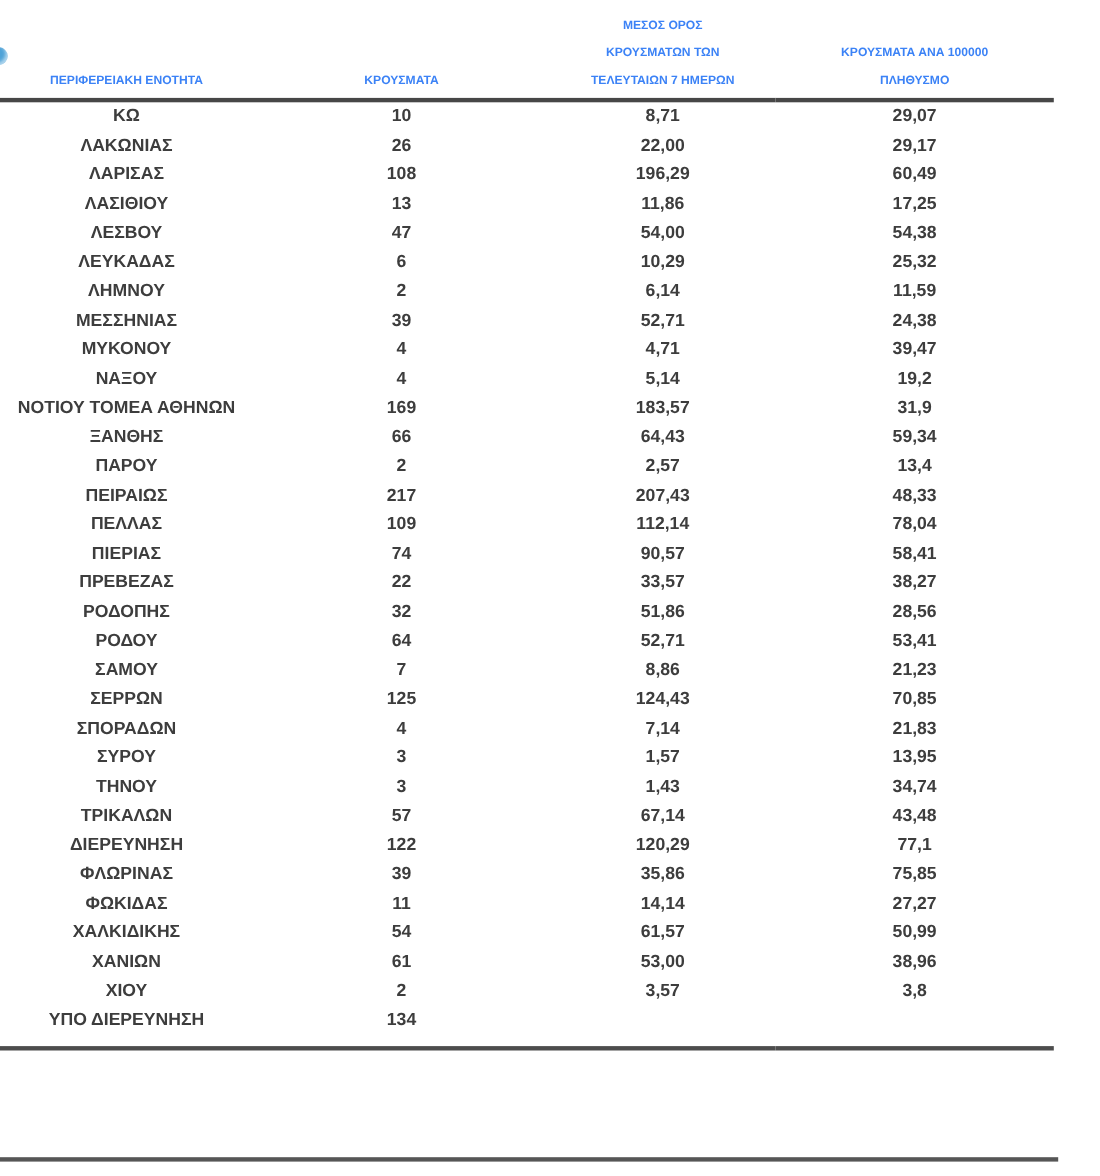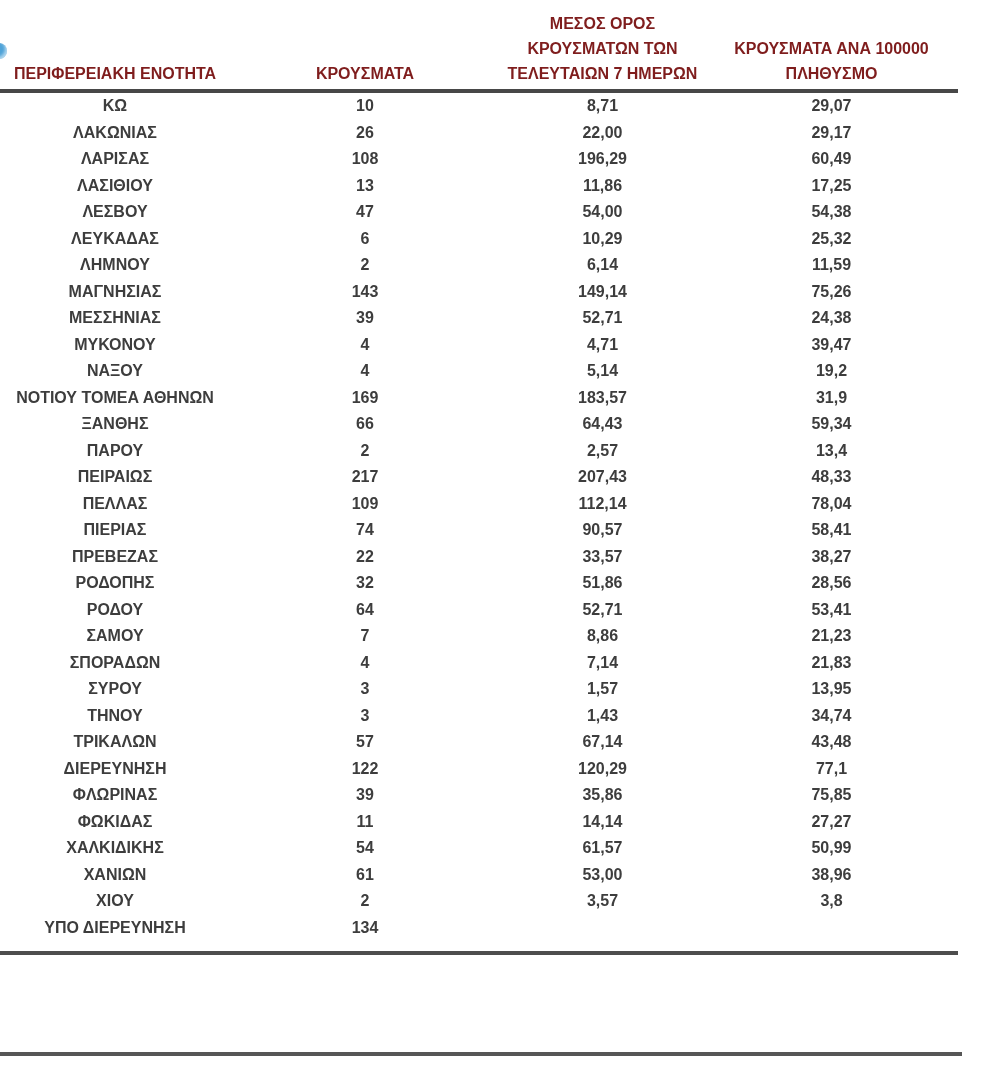--- a/index.html
+++ b/index.html
@@ -36,26 +36,26 @@
   }
   col.c-region  { width: 230px; }
   col.c-cases   { width: 270px; }
   col.c-avg7    { width: 205px; }
   col.c-per100k { width: 253px; }
   thead th {
     height: 86px;
     vertical-align: bottom;
     text-align: center;
     font-weight: bold;
-    font-size: 16px;
+    font-size: 11px;
     line-height: 25px;
     padding: 0 0 3px 0;
     white-space: pre-line;
     border-bottom: 4px solid #474747;
-    color: #7f1d1d;
+    color: #3b82f6;
   }
   tbody td {
     text-align: center;
     font-weight: bold;
     font-size: 16px;
     line-height: 26.5px;
     padding: 0;
     color: #3d3d3d;
   }
   tbody tr:last-child td {
@@ -135,26 +135,20 @@
           <td>10,29</td>
           <td>25,32</td>
         </tr>
         <tr>
           <td>ΛΗΜΝΟΥ</td>
           <td>2</td>
           <td>6,14</td>
           <td>11,59</td>
         </tr>
         <tr>
-          <td>ΜΑΓΝΗΣΙΑΣ</td>
-          <td>143</td>
-          <td>149,14</td>
-          <td>75,26</td>
-        </tr>
-        <tr>
           <td>ΜΕΣΣΗΝΙΑΣ</td>
           <td>39</td>
           <td>52,71</td>
           <td>24,38</td>
         </tr>
         <tr>
           <td>ΜΥΚΟΝΟΥ</td>
           <td>4</td>
           <td>4,71</td>
           <td>39,47</td>
@@ -219,20 +213,26 @@
           <td>52,71</td>
           <td>53,41</td>
         </tr>
         <tr>
           <td>ΣΑΜΟΥ</td>
           <td>7</td>
           <td>8,86</td>
           <td>21,23</td>
         </tr>
         <tr>
+          <td>ΣΕΡΡΩΝ</td>
+          <td>125</td>
+          <td>124,43</td>
+          <td>70,85</td>
+        </tr>
+        <tr>
           <td>ΣΠΟΡΑΔΩΝ</td>
           <td>4</td>
           <td>7,14</td>
           <td>21,83</td>
         </tr>
         <tr>
           <td>ΣΥΡΟΥ</td>
           <td>3</td>
           <td>1,57</td>
           <td>13,95</td>

